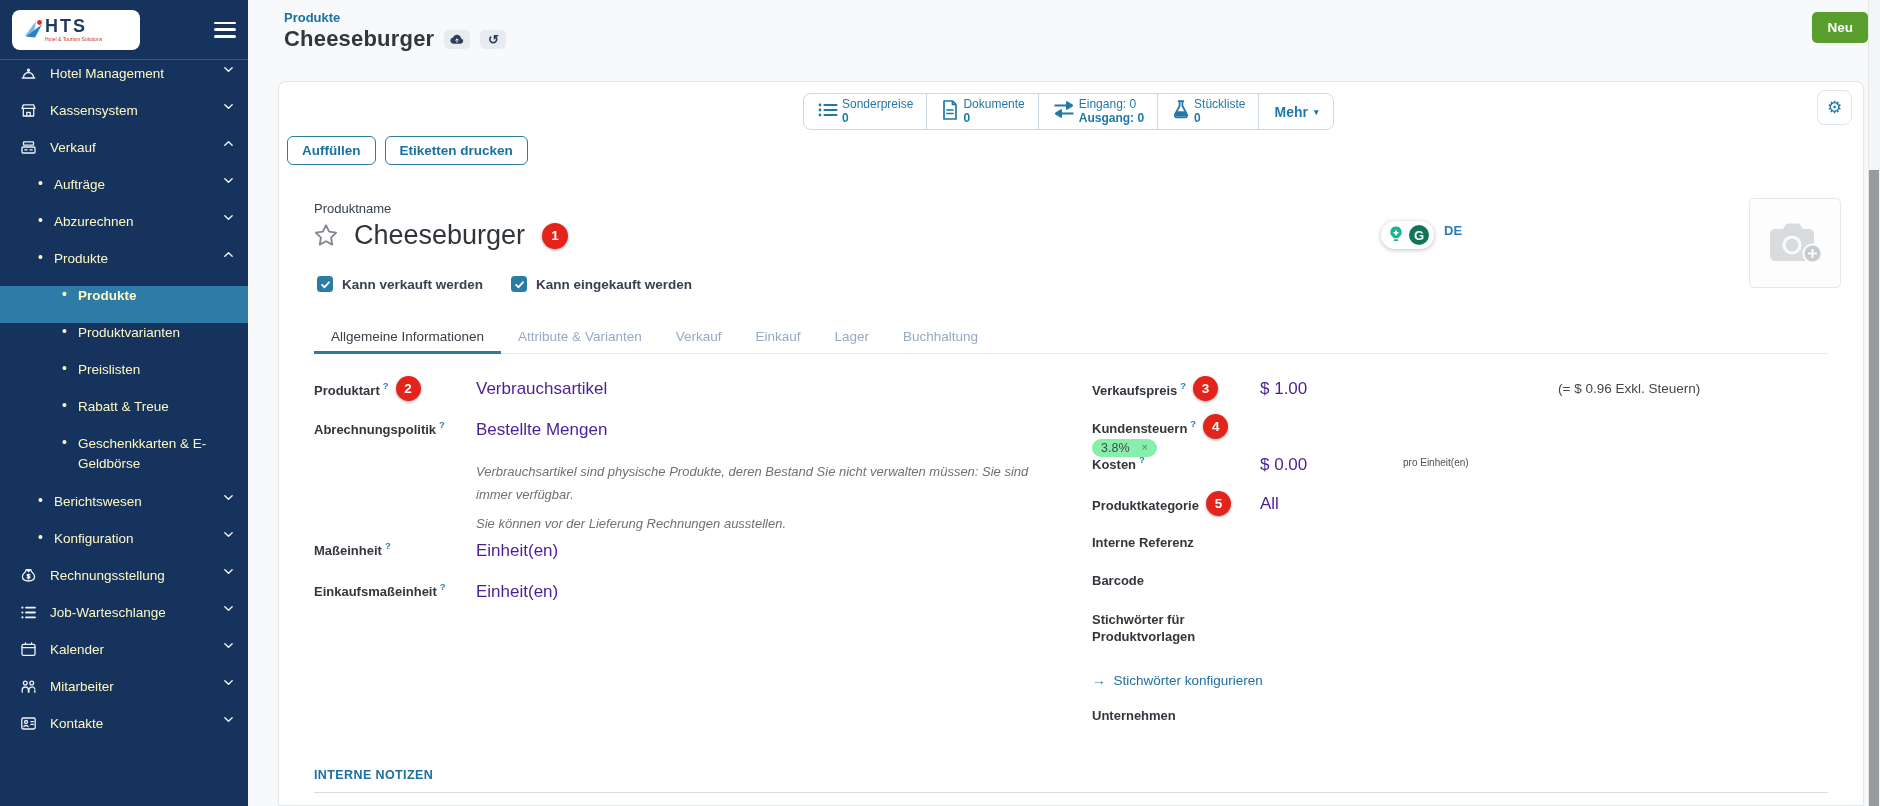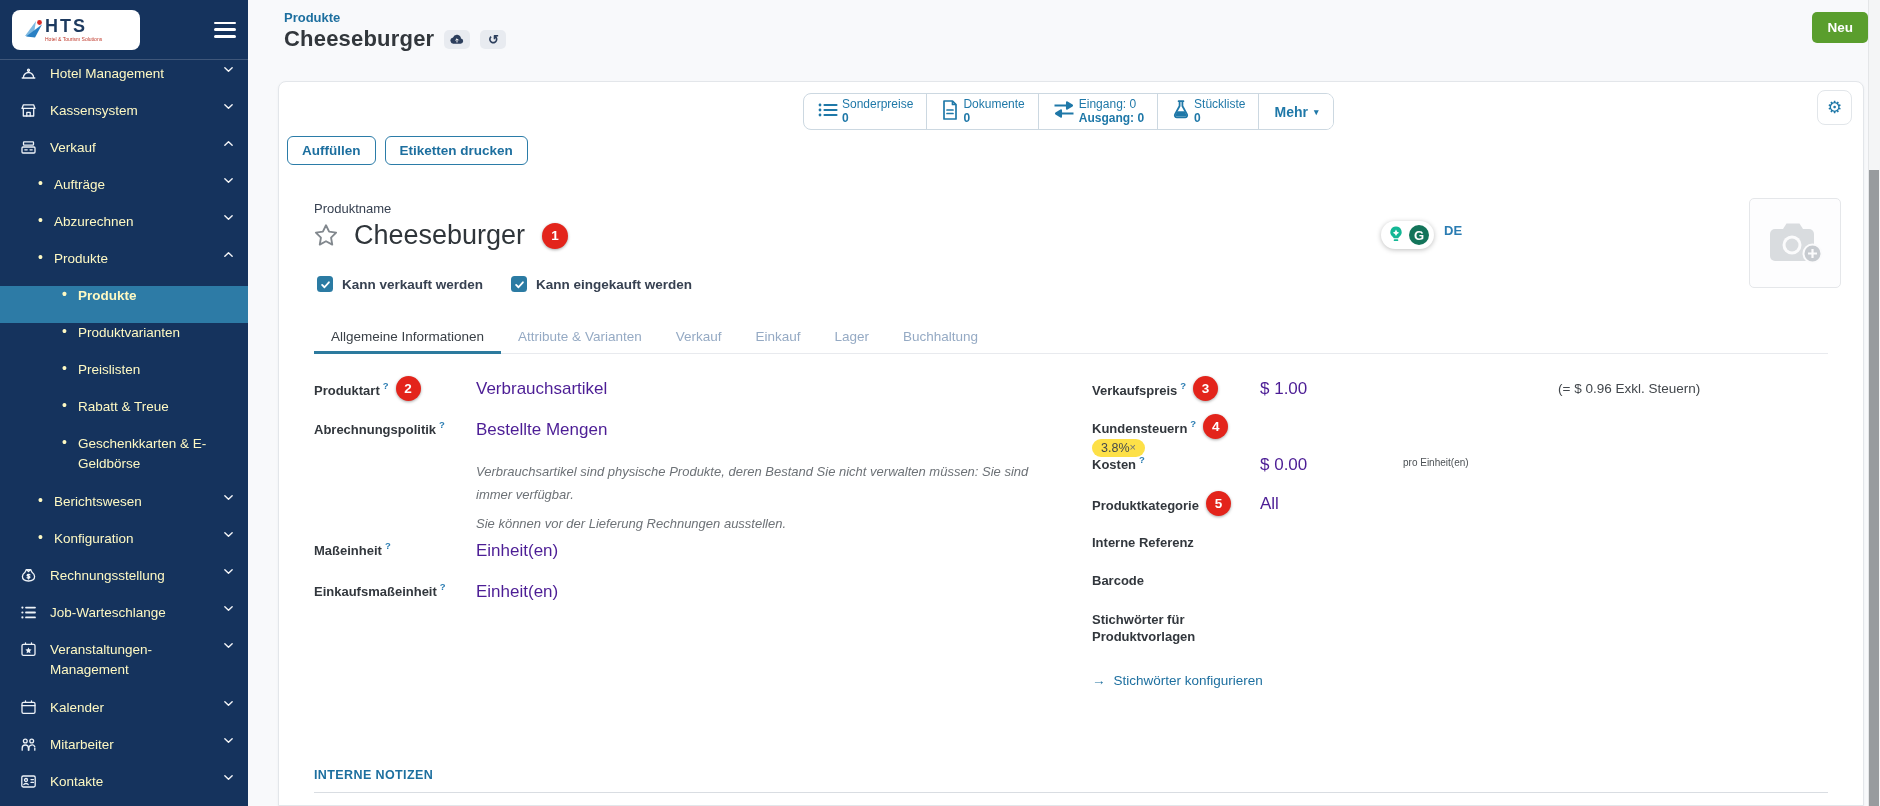--- a/index.html
+++ b/index.html
@@ -75,21 +75,21 @@
   .fcol.right { left:813px; width:770px; height:350px; }
   .frow { position:absolute; left:0; right:0; display:flex; align-items:flex-start; min-height:20px; }
   .flabel { width:162px; font-weight:bold; font-size:13px; color:#32373d; flex:none; display:flex; align-items:center; flex-wrap:wrap; line-height:17px; }
   .fcol.right .flabel { width:168px; }
   .fhelp { color:#2a7cb2; font-size:9.5px; vertical-align:super; position:relative; top:-5px; margin-left:3px; }
   .flabel .num-badge { width:25px; height:25px; margin-left:7px; margin-top:-4px; }
   .fvalue { font-size:17px; color:#4c1d95; line-height:17px; cursor:text; }
   .note-row { position:absolute; left:162px; width:585px; font-style:italic; color:#6d7277; font-size:13px; line-height:23px; }
   .suffix { position:absolute; left:311px; top:1px; font-size:10px; color:#4b5054; }
   .note-right { position:absolute; left:466px; top:1px; font-size:13.5px; color:#42474c; }
-  .tag-pill { background:#fde047; border-radius:10px; padding:2px 9px; font-size:12.5px; color:#43484d; display:inline-flex; gap:0; }
+  .tag-pill { background:#86efac; border-radius:10px; padding:2px 9px; font-size:12.5px; color:#43484d; display:inline-flex; gap:12px; }
   .tag-x { color:#6d7175; font-size:11px; cursor:pointer; }
   .link-row { color:#1d6f9f; font-size:13.5px; display:flex; align-items:center; gap:8px; cursor:pointer; }
   .section-h { position:absolute; left:35px; top:686px; color:#1d6f9f; font-weight:bold; font-size:12.5px; letter-spacing:.4px; cursor:pointer; }
   .section-line { position:absolute; left:35px; right:35px; top:710px; border-top:1px solid #d9dde2; }
 
   
   .scroll-track { position:absolute; right:0; top:0; width:12px; height:806px; background:#f4f5f6; border-left:1px solid #e4e6e8; z-index:9; }
   .scroll-thumb { position:absolute; right:1px; top:170px; width:10px; height:636px; background:#989b9e; cursor:pointer; }
 </style>
 </head>
@@ -254,37 +254,20 @@
               <path d="M7 4.6h9M7 9.5h9M7 14.4h9"></path>
             </g>
             <g fill="#eef3f8">
               <circle cx="3.4" cy="4.6" r="1.1"></circle>
               <circle cx="3.4" cy="9.5" r="1.1"></circle>
               <circle cx="3.4" cy="14.4" r="1.1"></circle>
             </g>
           </svg>
         </span>
         <span class="slabel">Job-Warteschlange</span>
-        <span class="schev down">
-          <svg width="11" height="11" viewBox="0 0 12 12">
-            <path d="M2 4l4 4 4-4" stroke="#fff" stroke-width="1.5" fill="none" stroke-linecap="round" stroke-linejoin="round"></path>
-          </svg>
-        </span>
-      </div>
-      <div class="snav lvl0 tall">
-        <span class="sicon">
-          <svg width="19" height="19" viewBox="0 0 19 19">
-            <g fill="none" stroke="#eef3f8" stroke-width="1.3" stroke-linecap="round" stroke-linejoin="round">
-              <rect x="3" y="4.4" width="13" height="11" rx="1.4"></rect>
-              <path d="M6.5 4.4V2.8M12.5 4.4V2.8"></path>
-            </g>
-            <path d="M9.5 7.4l.95 1.9 2.1.3-1.5 1.5.35 2.1-1.9-1-1.9 1 .35-2.1-1.5-1.5 2.1-.3z" fill="#eef3f8"></path>
-          </svg>
-        </span>
-        <span class="slabel">Veranstaltungen-Management</span>
         <span class="schev down">
           <svg width="11" height="11" viewBox="0 0 12 12">
             <path d="M2 4l4 4 4-4" stroke="#fff" stroke-width="1.5" fill="none" stroke-linecap="round" stroke-linejoin="round"></path>
           </svg>
         </span>
       </div>
       <div class="snav lvl0">
         <span class="sicon">
           <svg width="19" height="19" viewBox="0 0 19 19">
             <g fill="none" stroke="#eef3f8" stroke-width="1.3" stroke-linecap="round" stroke-linejoin="round">
@@ -570,20 +553,25 @@
         <span class="flabel">
           <span>Stichwörter für Produktvorlagen</span>
         </span>
       </div>
       <div class="frow" style="top: 293px;">
         <span class="link-row">
           <span>→</span>
           <span>Stichwörter konfigurieren</span>
         </span>
       </div>
+      <div class="frow" style="top: 327px;">
+        <span class="flabel">
+          <span>Unternehmen</span>
+        </span>
+      </div>
     </div>
 
   <div class="section-h">INTERNE NOTIZEN</div>
   <div class="section-line"></div>
 </div>
 
 <div class="scroll-track">
   <div class="scroll-thumb"></div>
 </div>
 

